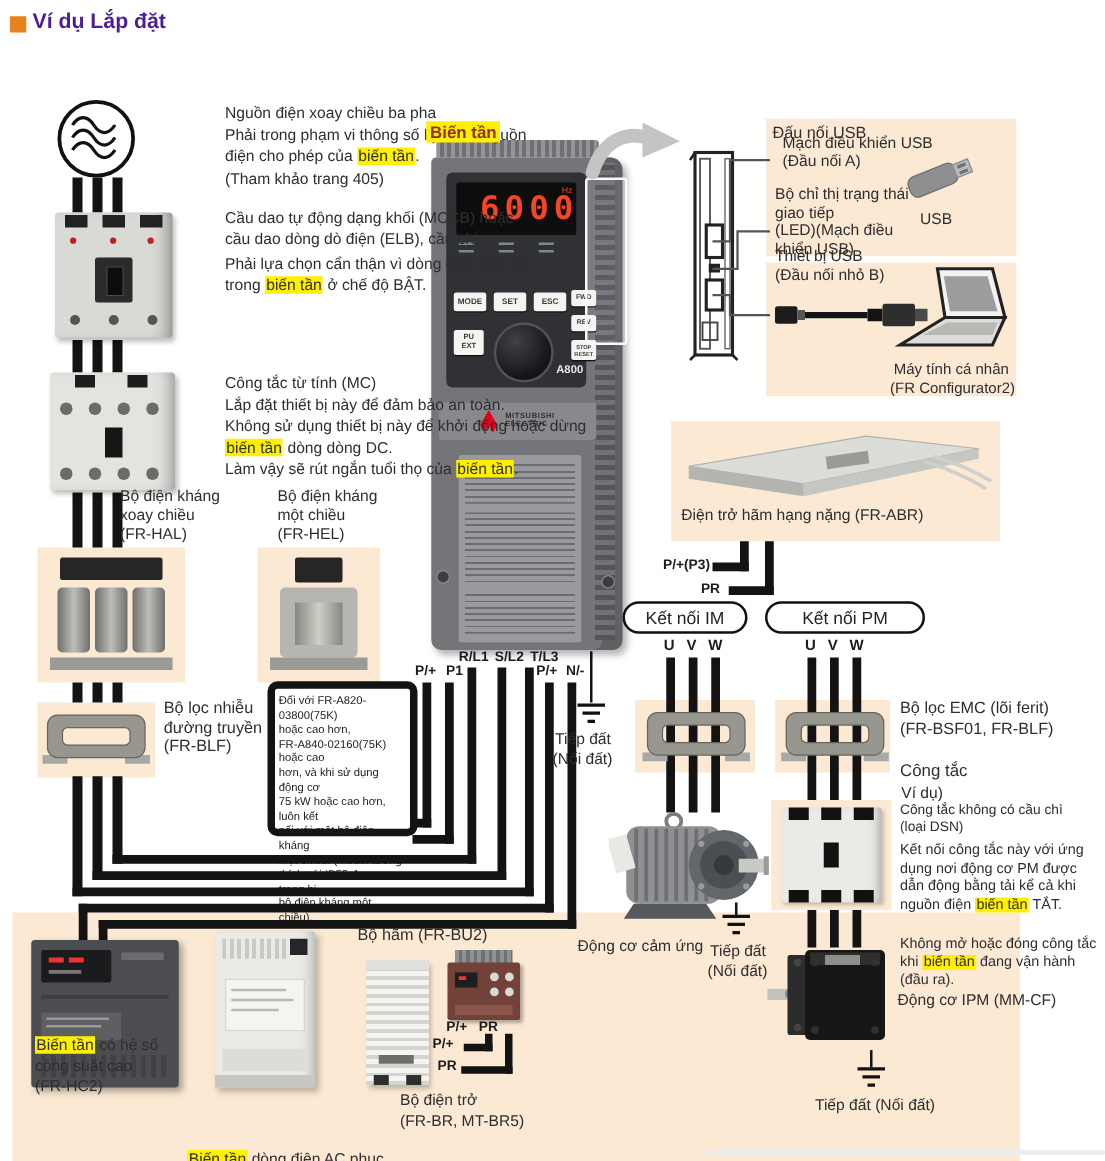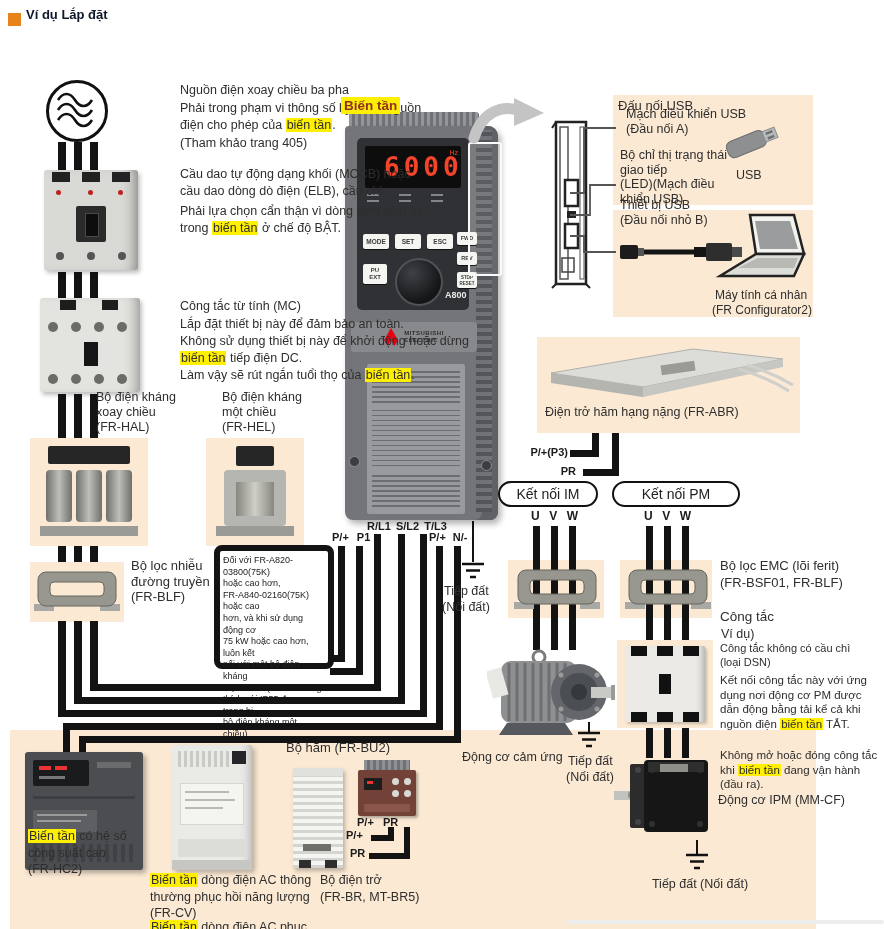--- a/index.html
+++ b/index.html
@@ -22,21 +22,21 @@
        text-align:center;box-shadow:0 1px 0 #111;}
   .dash{position:absolute;background:#8e959a;height:2px;width:12px;opacity:.85;}
   .wlines{background:repeating-linear-gradient(0deg,#6b6d70 0 1.5px,transparent 1.5px 5px);}
 </style>
 </head>
 <body>
 
 <div id="canvas">
 
   <div class="abs" style="left:8px;top:13px;width:13px;height:13px;background:#e8821a;"></div>
-  <div class="abs b" style="left:26px;top:7px;font-size:13px;color:#0f172a;">Ví dụ Lắp đặt</div>
+  <div class="abs b" style="left:26px;top:7px;font-size:17px;color:#4c1d95;">Ví dụ Lắp đặt</div>
 
   <div class="peach" style="left:30px;top:438px;width:118px;height:108px;"></div>
   <div class="peach" style="left:206px;top:438px;width:98px;height:108px;"></div>
   <div class="peach" style="left:30px;top:562px;width:94px;height:60px;"></div>
   <div class="peach" style="left:613px;top:95px;width:200px;height:110px;"></div>
   <div class="peach" style="left:613px;top:210px;width:200px;height:107px;"></div>
   <div class="peach" style="left:537px;top:337px;width:263px;height:96px;"></div>
   <div class="peach" style="left:508px;top:560px;width:96px;height:58px;"></div>
   <div class="peach" style="left:620px;top:560px;width:92px;height:58px;"></div>
   <div class="peach" style="left:617px;top:640px;width:96px;height:88px;"></div>
@@ -379,21 +379,21 @@
 
   <div class="abs t" style="left:180px;top:82px;">Nguồn điện xoay chiều ba pha</div>
   <div class="abs t" style="left:180px;top:100px;width:265px;"><span>Phải trong phạm vi thông số kỹ thuật nguồn điện cho phép của </span><span class="hl">biến tần</span><span>.</span></div>
   <div class="abs t" style="left:180px;top:135px;">(Tham khảo trang 405)</div>
 
   <div class="abs t" style="left:180px;top:203px;width:262px;"><span>Phải lựa chọn cẩn thận vì dòng điện kích từ trong </span><span class="hl">biến tần</span><span> ở chế độ BẬT.</span></div>
   <div class="abs t" style="left:180px;top:166px;width:250px;">Cầu dao tự động dạng khối (MCCB) hoặc cầu dao dòng dò điện (ELB), cầu chì</div>
 
   <div class="abs t" style="left:180px;top:298px;">Công tắc từ tính (MC)</div>
   <div class="abs t" style="left:180px;top:316px;width:310px;">Lắp đặt thiết bị này để đảm bảo an toàn.</div>
-  <div class="abs t" style="left:180px;top:333px;width:305px;"><span>Không sử dụng thiết bị này để khởi động hoặc dừng </span><span class="hl">biến tần</span><span> tiếp điện DC.</span></div>
+  <div class="abs t" style="left:180px;top:333px;width:305px;"><span>Không sử dụng thiết bị này để khởi động hoặc dừng </span><span class="hl">biến tần</span><span> dòng dòng DC.</span></div>
   <div class="abs t" style="left:180px;top:367px;width:310px;"><span>Làm vậy sẽ rút ngắn tuổi thọ của </span><span class="hl">biến tần</span><span>.</span></div>
 
   <div class="abs t pre" style="left:96px;top:390px;line-height:15px;">Bộ điện kháng
 xoay chiều
 (FR-HAL)</div>
   <div class="abs t pre" style="left:222px;top:390px;line-height:15px;">Bộ điện kháng
 một chiều
 (FR-HEL)</div>
 
   <div class="abs t pre" style="left:131px;top:558px;font-size:13px;line-height:15.5px;">Bộ lọc nhiễu
@@ -457,22 +457,19 @@
 
   <div class="abs t" style="left:286px;top:740px;font-size:13px;">Bộ hãm (FR-BU2)</div>
   <div class="term" style="left:357px;top:816px;">P/+</div>
   <div class="term" style="left:383px;top:816px;">PR</div>
   <div class="term" style="left:346px;top:829px;">P/+</div>
   <div class="term" style="left:350px;top:847px;">PR</div>
 
   <div class="abs t pre" style="left:28px;top:828px;width:125px;"><span class="hl">Biến tần</span><span> có hệ số
 công suất cao
 (FR-HC2)</span></div>
-  <div class="abs t pre" style="left:150px;top:872px;width:185px;"><span class="hl">Biến tần</span><span> dòng điện AC thông
-thường phục hồi năng lượng
-(FR-CV)</span></div>
   <div class="abs t" style="left:150px;top:919px;width:185px;"><span class="hl">Biến tần</span><span> dòng điện AC phục</span></div>
   <div class="abs t pre" style="left:320px;top:872px;width:135px;">Bộ điện trở
 (FR-BR, MT-BR5)</div>
 
   <div class="abs" style="left:566px;top:920px;width:318px;height:4px;background:#ededed;border-radius:2px;"></div>
 
 </div>
 
 </body></html>

